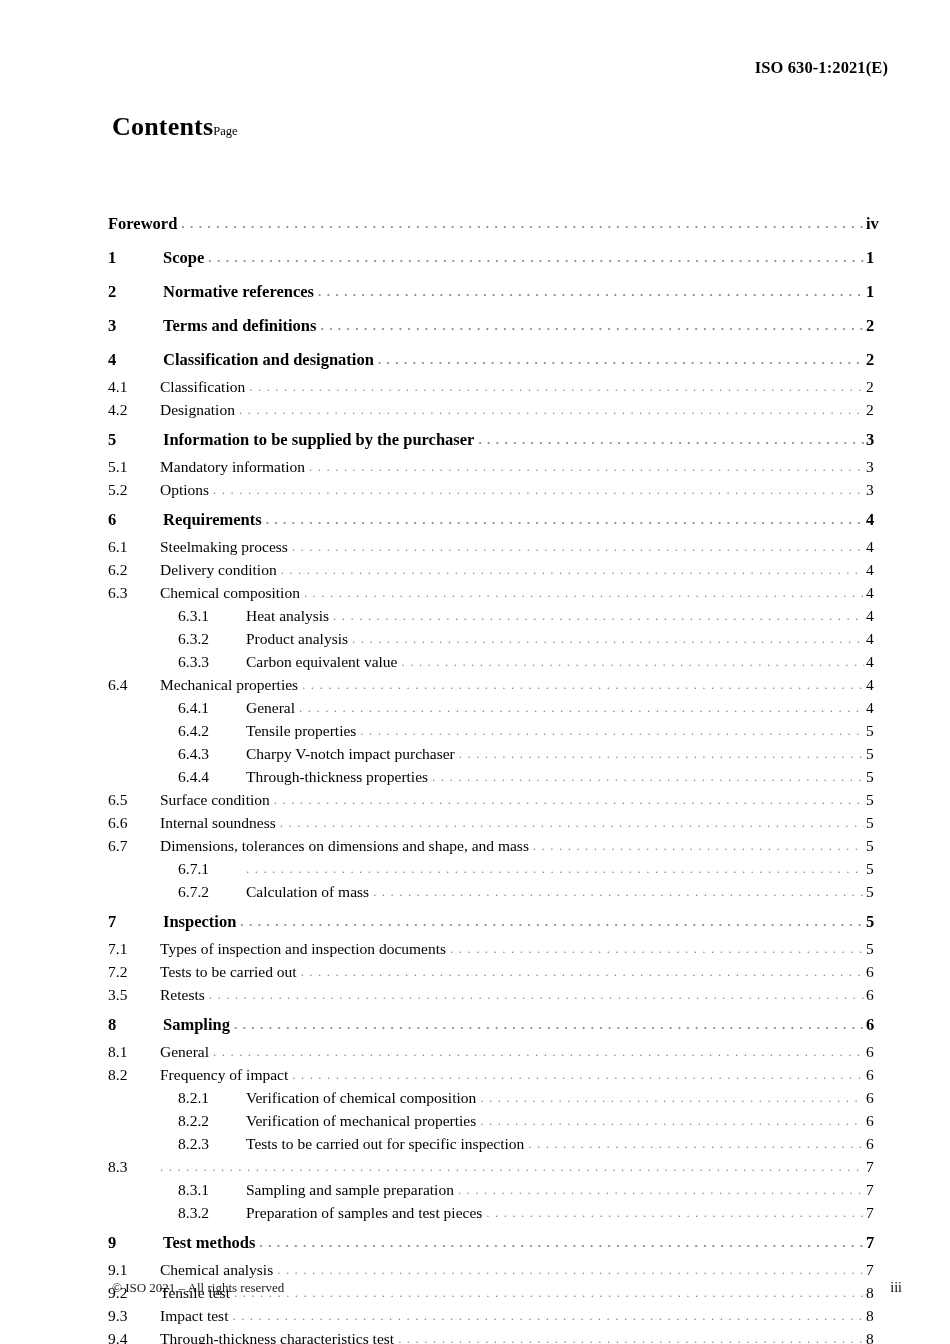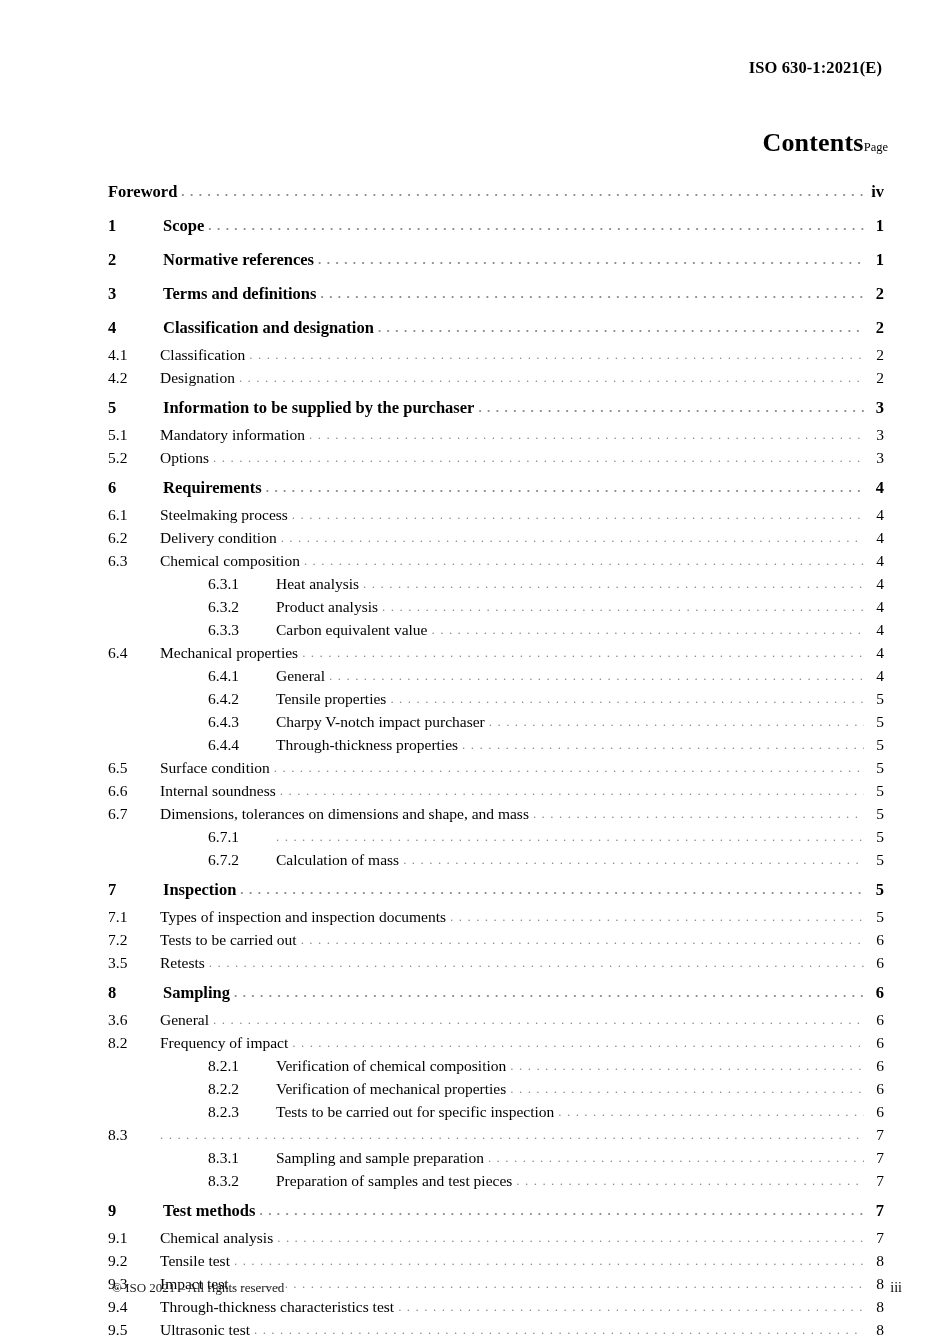--- a/index.html
+++ b/index.html
@@ -18,35 +18,35 @@
     height: 1344px;
     background: #ffffff;
     box-sizing: border-box;
     overflow: hidden;
   }
 
   
   .doc-header {
     position: absolute;
     top: 58px;
-    right: 68px;
+    right: 62px;
     font-size: 16.5px;
     font-weight: bold;
     letter-spacing: 0.1px;
   }
 
   
   .title-row {
     position: absolute;
-    top: 128px;
+    top: 112px;
     left: 112px;
     right: 62px;
     display: flex;
     align-items: baseline;
-    justify-content: flex-end;
+    justify-content: flex-start;
   }
   .contents-title {
     font-size: 26px;
     font-weight: bold;
     letter-spacing: 0.2px;
   }
   .page-label {
     font-size: 12.5px;
     font-weight: normal;
   }
@@ -80,22 +80,23 @@
     overflow: hidden;
     white-space: nowrap;
     color: #8a8a8a;
     font-size: 13px;
     line-height: 1;
     letter-spacing: 1.1px;
     transform: translateY(-1px);
   }
   .pg {
     flex: 0 0 auto;
-    text-align: right;
+    text-align: left;
     padding-left: 2px;
+    margin-top: 32px;
   }
 
   
   .lvl0 {
     font-size: 16.5px;
     font-weight: bold;
     height: 28px;
   }
   .lvl0 .num { width: 0; }
   .lvl0 .pg { min-width: 18px; }
@@ -117,21 +118,21 @@
   }
   .lvl2 .num { width: 52px; }
   .lvl2 .pg { min-width: 18px; }
 
   
   .lvl3 {
     font-size: 15.5px;
     font-weight: normal;
     height: 23px;
   }
-  .lvl3 .num { width: 68px; margin-left: 100px; }
+  .lvl3 .num { width: 68px; margin-left: 70px; }
   .lvl3 .pg { min-width: 18px; }
 
   .gap-sm { height: 6px; }
 
   
   .doc-footer {
     position: absolute;
     bottom: 48px;
     left: 112px;
     right: 48px;
@@ -349,21 +350,21 @@
         <span class="pg">6</span>
       </div>
       <div class="gap-sm"></div>
       <div class="toc-entry lvl1">
         <span class="num">8</span>
         <span class="label">Sampling</span>
         <span class="leader">. . . . . . . . . . . . . . . . . . . . . . . . . . . . . . . . . . . . . . . . . . . . . . . . . . . . . . . . . . . . . . . . . . . . . . . . . . . . . . . . . . . . . . . . . . . . . . . . . . . . . . . . . . . . . . . . . . . . . . . . . . . . . . . . . . . . . . . . . . . . . . . . . . . . . . . . . . . . . . . . . . . . . . . . . . . . . . . . . . . . . . . . . . . . . . . . . . . . . . . . . . . . . . . . . . . . . . . . . . . . . . . . . . . . . . . . . . . . . . . . . . . . . . . . . . . . . . . . . . . . . . . . . . . . . . . . . . . . . . . . . . . . . . . . . . . . . . . . . . . </span>
         <span class="pg">6</span>
       </div>
       <div class="toc-entry lvl2">
-        <span class="num">3.6</span>
+        <span class="num">8.1</span>
         <span class="label">General</span>
         <span class="leader">. . . . . . . . . . . . . . . . . . . . . . . . . . . . . . . . . . . . . . . . . . . . . . . . . . . . . . . . . . . . . . . . . . . . . . . . . . . . . . . . . . . . . . . . . . . . . . . . . . . . . . . . . . . . . . . . . . . . . . . . . . . . . . . . . . . . . . . . . . . . . . . . . . . . . . . . . . . . . . . . . . . . . . . . . . . . . . . . . . . . . . . . . . . . . . . . . . . . . . . . . . . . . . . . . . . . . . . . . . . . . . . . . . . . . . . . . . . . . . . . . . . . . . . . . . . . . . . . . . . . . . . . . . . . . . . . . . . . . . . . . . . . . . . . . . . . . . . . . . . </span>
         <span class="pg">6</span>
       </div>
       <div class="toc-entry lvl2">
         <span class="num">8.2</span>
         <span class="label">Frequency of impact</span>
         <span class="leader">. . . . . . . . . . . . . . . . . . . . . . . . . . . . . . . . . . . . . . . . . . . . . . . . . . . . . . . . . . . . . . . . . . . . . . . . . . . . . . . . . . . . . . . . . . . . . . . . . . . . . . . . . . . . . . . . . . . . . . . . . . . . . . . . . . . . . . . . . . . . . . . . . . . . . . . . . . . . . . . . . . . . . . . . . . . . . . . . . . . . . . . . . . . . . . . . . . . . . . . . . . . . . . . . . . . . . . . . . . . . . . . . . . . . . . . . . . . . . . . . . . . . . . . . . . . . . . . . . . . . . . . . . . . . . . . . . . . . . . . . . . . . . . . . . . . . . . . . . . . </span>
         <span class="pg">6</span>
       </div>

